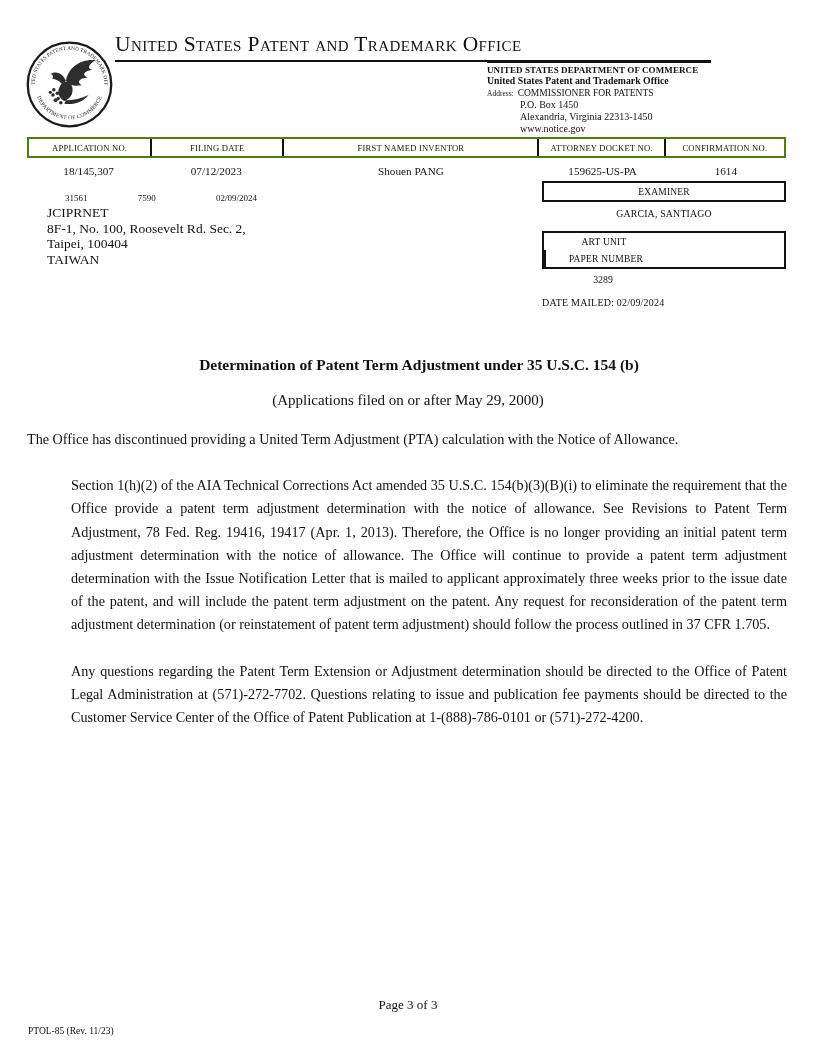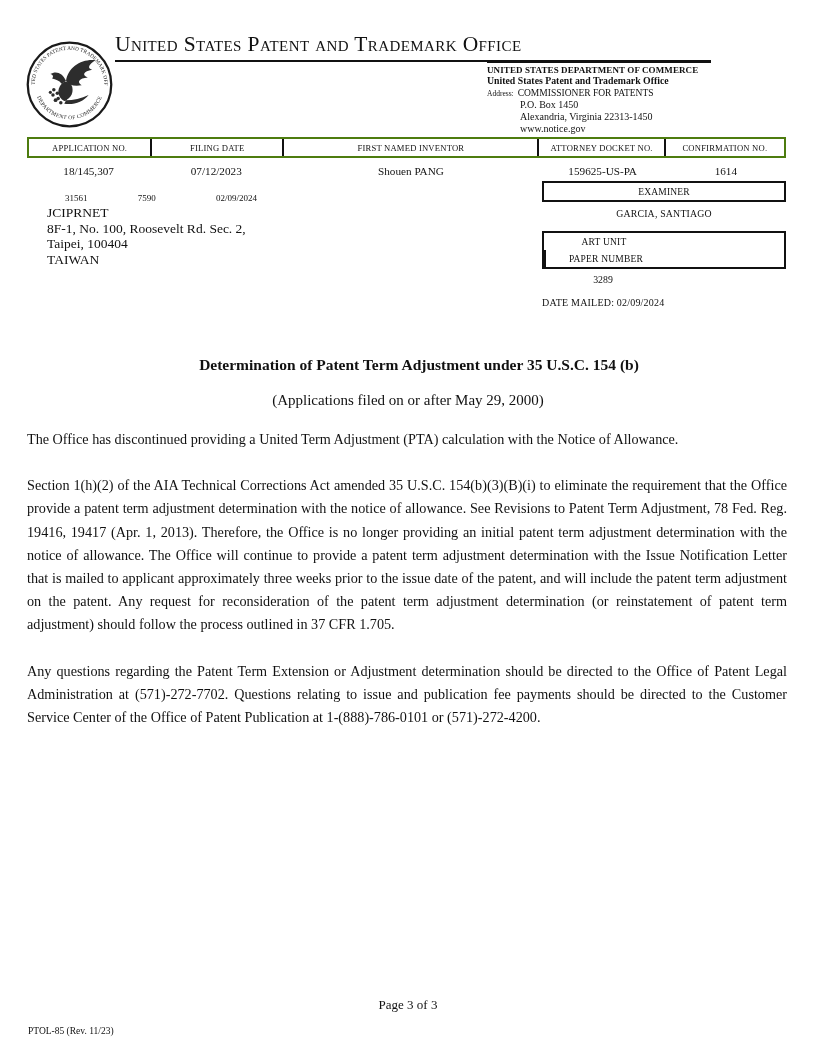--- a/index.html
+++ b/index.html
@@ -84,21 +84,21 @@
 
   
   .notice-heading { position: absolute; left: 0; top: 356px; width: 816px; text-align: center; }
   .notice-title { font-size: 15.5px; font-weight: bold; padding-left: 22px; }
   .notice-subtitle { font-size: 15px; margin-top: 18px; }
   .notice-body {
     position: absolute; left: 27px; top: 428px; width: 760px;
     font-size: 14.2px; line-height: 23.2px; text-align: justify;
   }
   .notice-body p { margin: 0; }
-  .notice-body p + p { margin-top: 23px; }
+  .notice-body p + p { margin-top: 23px; margin-left: 44px; }
 
   
   .page-indicator { position: absolute; left: 0; top: 997px; width: 816px; text-align: center; font-size: 13px; }
   .form-number { position: absolute; left: 28px; top: 1026px; font-size: 9.5px; }
 </style>
 </head>
 <body>
 
 <div class="page">
 

